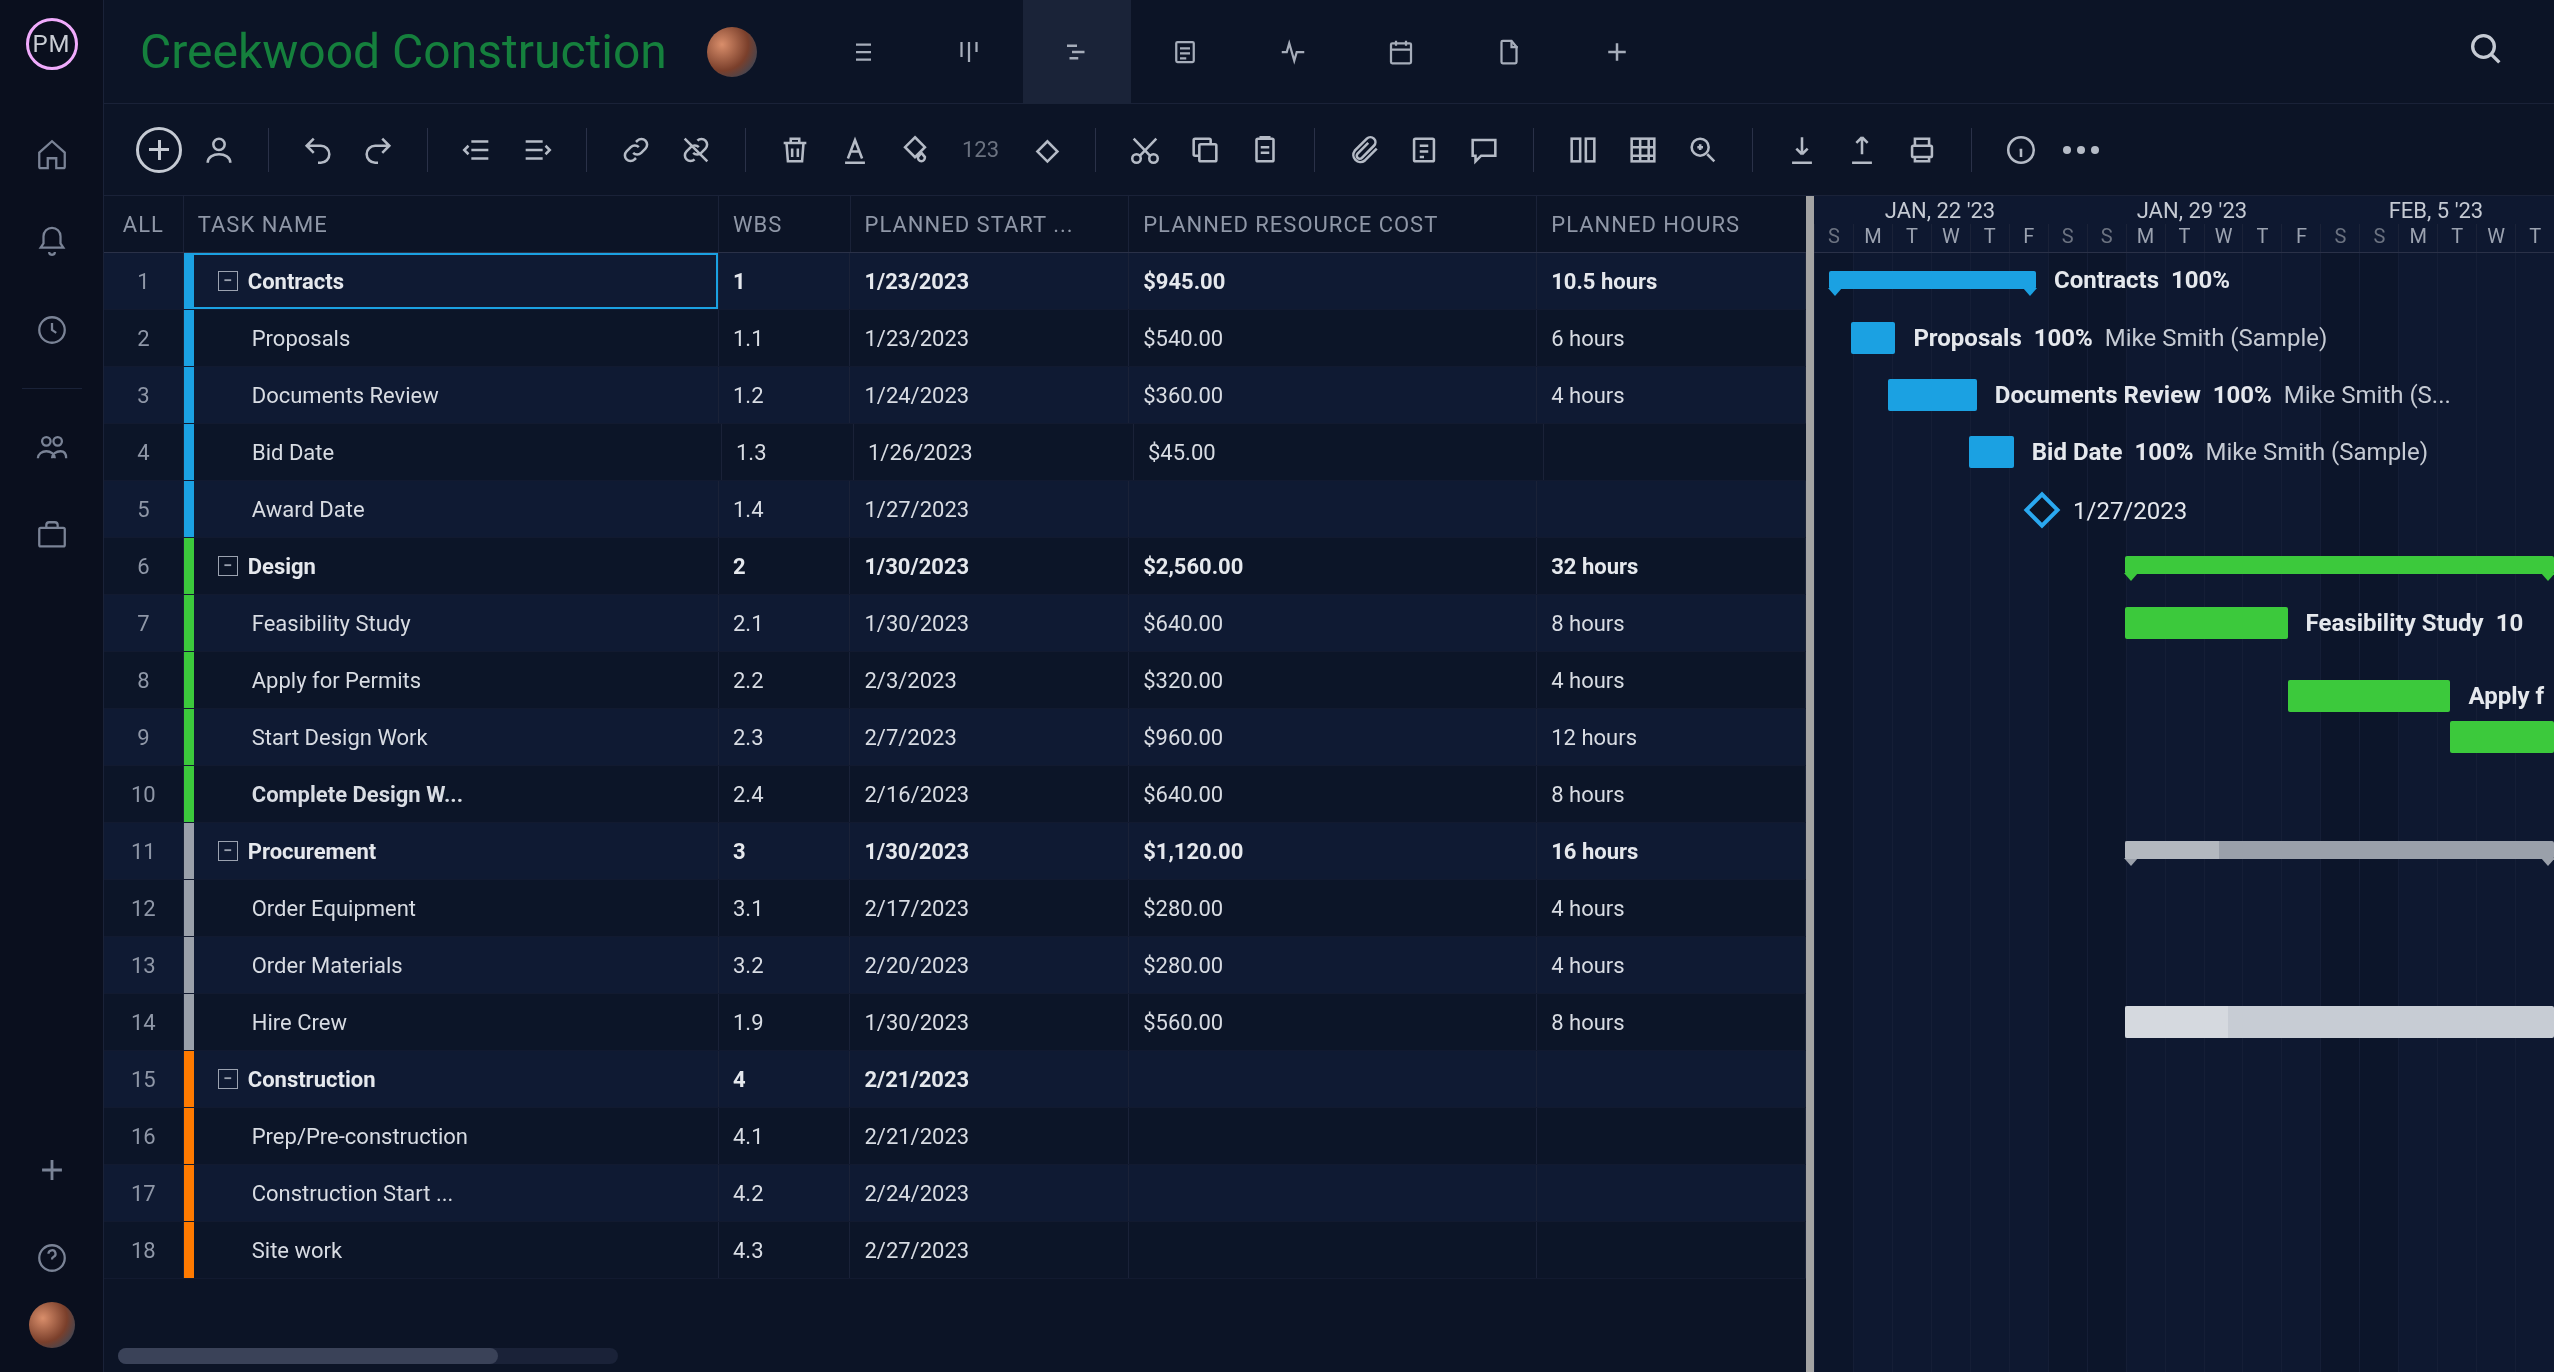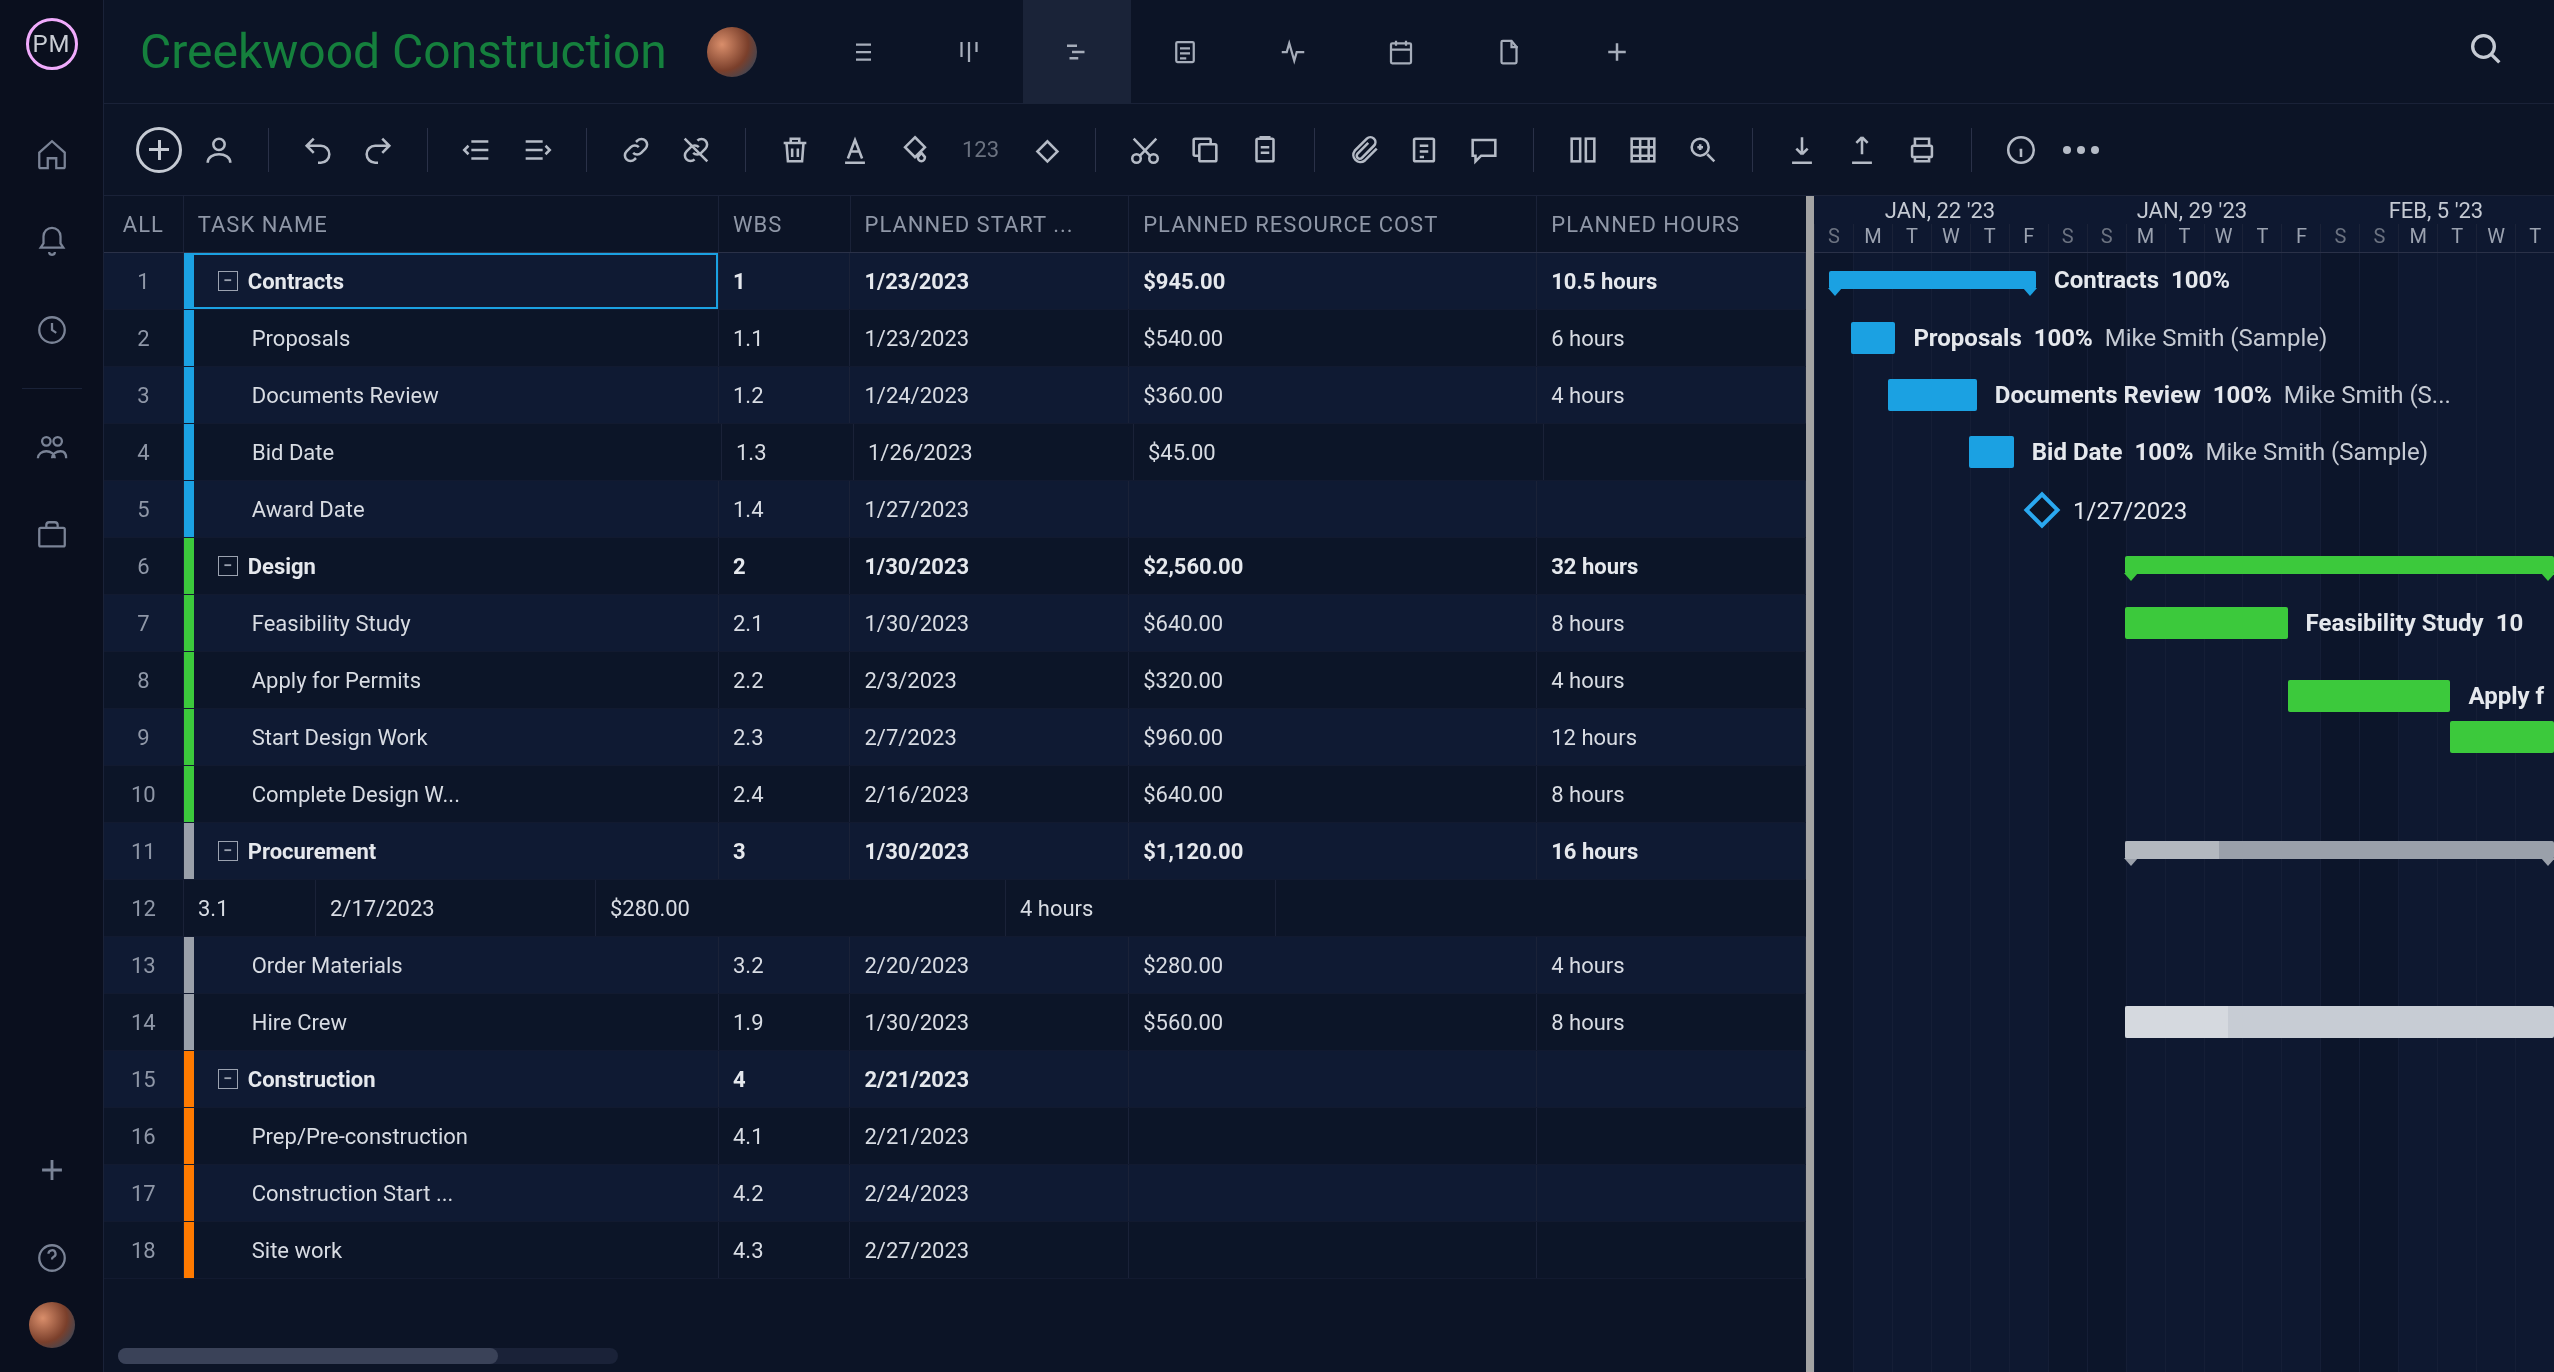--- a/index.html
+++ b/index.html
@@ -670,21 +670,21 @@
             <div class="cell col-wbs">2.3</div>
             <div class="cell col-start">2/7/2023</div>
             <div class="cell col-cost">$960.00</div>
             <div class="cell col-hours">12 hours</div>
           </div>
           <div class="row">
             <div class="cell col-num">10</div>
             <div class="cell col-name" style="padding: 0px;">
               <div class="cell-name-inner">
                 <div class="color-bar" style="background: rgb(60, 201, 60);"></div>
-                <div class="task-text indent-2" style="display: flex; align-items: center; gap: 10px;">
+                <div class="task-text indent-2" style="display: flex; align-items: center; gap: 10px; font-weight: bold;">
                   <span>Complete Design W...</span>
                 </div>
               </div>
             </div>
             <div class="cell col-wbs">2.4</div>
             <div class="cell col-start">2/16/2023</div>
             <div class="cell col-cost">$640.00</div>
             <div class="cell col-hours">8 hours</div>
           </div>
           <div class="row">
@@ -698,20 +698,28 @@
                 </div>
               </div>
             </div>
             <div class="cell col-wbs bold">3</div>
             <div class="cell col-start bold">1/30/2023</div>
             <div class="cell col-cost bold">$1,120.00</div>
             <div class="cell col-hours bold">16 hours</div>
           </div>
           <div class="row">
             <div class="cell col-num">12</div>
+            <div class="cell col-name" style="padding: 0px;">
+              <div class="cell-name-inner">
+                <div class="color-bar" style="background: rgb(154, 160, 170);"></div>
+                <div class="task-text indent-2" style="display: flex; align-items: center; gap: 10px;">
+                  <span>Order Equipment</span>
+                </div>
+              </div>
+            </div>
             <div class="cell col-wbs">3.1</div>
             <div class="cell col-start">2/17/2023</div>
             <div class="cell col-cost">$280.00</div>
             <div class="cell col-hours">4 hours</div>
           </div>
           <div class="row">
             <div class="cell col-num">13</div>
             <div class="cell col-name" style="padding: 0px;">
               <div class="cell-name-inner">
                 <div class="color-bar" style="background: rgb(154, 160, 170);"></div>

